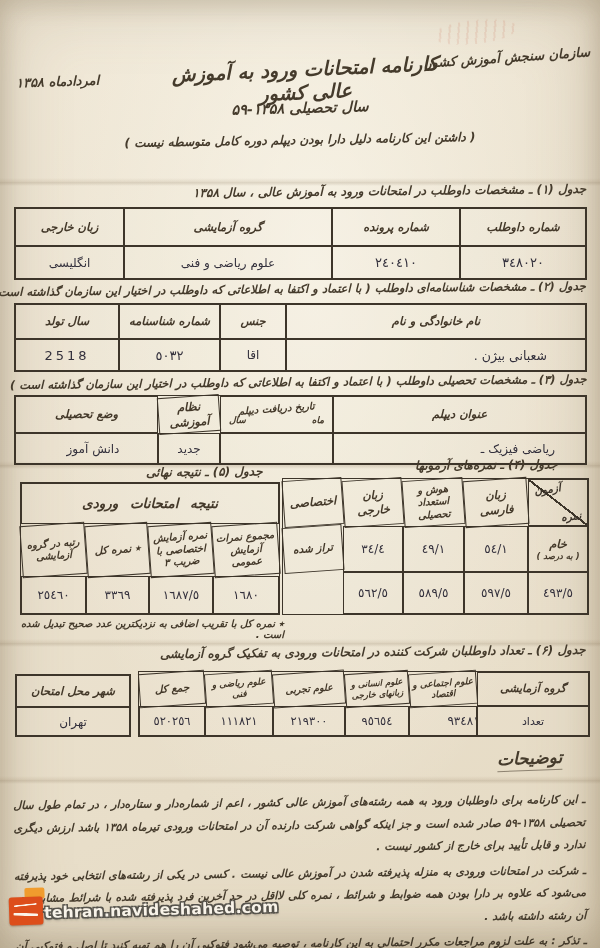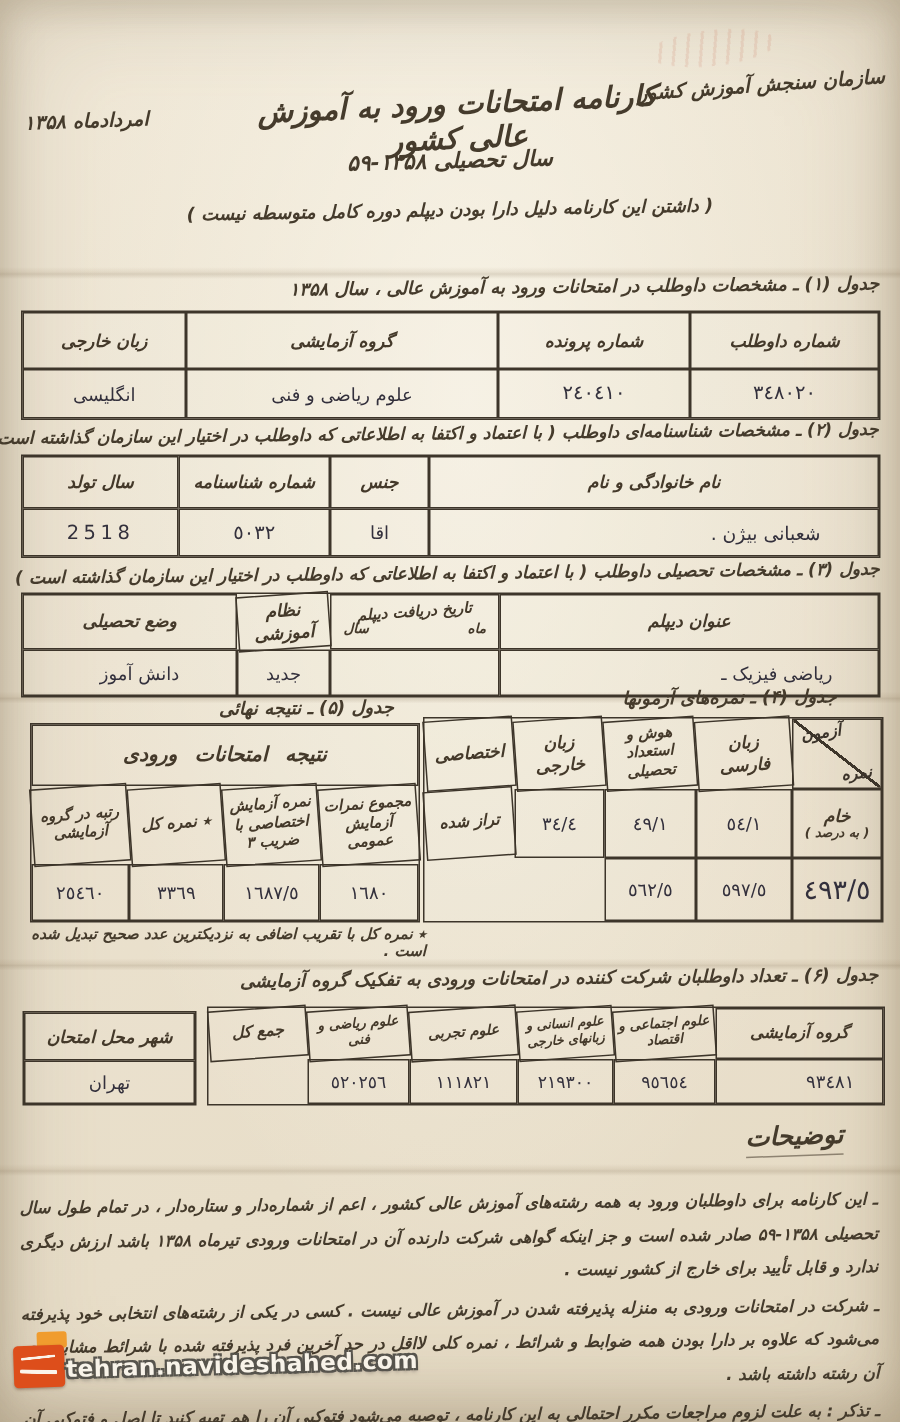--- a/index.html
+++ b/index.html
@@ -121,22 +121,23 @@
 
     <div class="th" style="flex-direction:column;">
       <span>خام</span>
       <span class="sub">( به درصد )</span>
     </div>
     <div class="td typed" style="font-size:12px;letter-spacing:2px;">٥٤/١</div>
     <div class="td typed" style="font-size:12px;letter-spacing:2px;">٤٩/١</div>
     <div class="td typed" style="font-size:12px;letter-spacing:2px;">٣٤/٤</div>
 
     <div class="th tilt" style="font-size:10.5px;">تراز شده</div>
-    <div class="td typed" style="font-size:18px;letter-spacing:1.5px;text-align:center;">٤٩٣/٥</div>
+    <div class="td typed" style="font-size:12px;letter-spacing:1.5px;text-align:center;">٤٩٣/٥</div>
     <div class="td typed" style="font-size:12px;letter-spacing:1.5px;">٥٩٧/٥</div>
+    <div class="td typed" style="font-size:12px;letter-spacing:1.5px;">٥٨٩/٥</div>
     <div class="td typed" style="font-size:12px;letter-spacing:1.5px;">٥٦٢/٥</div>
   </div>
 
   <div class="tbl" style="left:20px;top:482px;grid-template-columns:66px 64px 63px 65px;grid-template-rows:41px 52px 38px;">
     <div class="th" style="grid-column:1/-1;font-size:13.5px;word-spacing:7px;">نتیجه امتحانات ورودی</div>
     <div class="th tilt" style="font-size:10px;">مجموع نمرات آزمایش عمومی</div>
     <div class="th tilt" style="font-size:10px;">نمره آزمایش اختصاصی با ضریب ۳</div>
     <div class="th tilt" style="font-size:10.5px;">٭ نمره کل</div>
     <div class="th tilt" style="font-size:10px;">رتبه در گروه آزمایشی</div>
     <div class="td typed" style="font-size:12px;letter-spacing:2px;">١٦٨٠</div>
@@ -147,20 +148,21 @@
   <div class="hw" style="position:absolute;left:18px;top:618px;width:266px;font-size:10px;text-align:right;">٭ نمره کل با تقریب اضافی به نزدیکترین عدد صحیح تبدیل شده است .</div>
 
   <div class="cap" style="right:14px;top:645px;font-size:12px;">جدول (۶) ـ تعداد داوطلبان شرکت کننده در امتحانات ورودی به تفکیک گروه آزمایشی</div>
   <div class="tbl" style="left:138px;top:671px;grid-template-columns:112px 68px 64px 72px 68px 66px;grid-template-rows:34px 30px;">
     <div class="th" style="font-size:11px;">گروه آزمایشی</div>
     <div class="th tilt" style="font-size:9px;">علوم اجتماعی و اقتصاد</div>
     <div class="th tilt" style="font-size:8.5px;">علوم انسانی و زبانهای خارجی</div>
     <div class="th tilt" style="font-size:9.5px;">علوم تجربی</div>
     <div class="th tilt" style="font-size:9px;">علوم ریاضی و فنی</div>
     <div class="th tilt" style="font-size:10.5px;">جمع کل</div>
+    <div class="td typed" style="font-size:11px;letter-spacing:2px;">تعداد</div>
     <div class="td typed" style="font-size:12px;letter-spacing:2px;padding-left:43px;">٩٣٤٨١</div>
     <div class="td typed" style="font-size:11.5px;letter-spacing:2px;">٩٥٦٥٤</div>
     <div class="td typed" style="font-size:11.5px;letter-spacing:2px;">٢١٩٣٠٠</div>
     <div class="td typed" style="font-size:11.5px;letter-spacing:2px;">١١١٨٢١</div>
     <div class="td typed" style="font-size:11.5px;letter-spacing:1.5px;">٥٢٠٢٥٦</div>
   </div>
 
   <div class="tbl" style="left:15px;top:674px;grid-template-columns:114px;grid-template-rows:32px 29px;">
     <div class="th" style="font-size:11.5px;">شهر محل امتحان</div>
     <div class="td typed" style="font-size:12px;letter-spacing:4px;">تهران</div>

